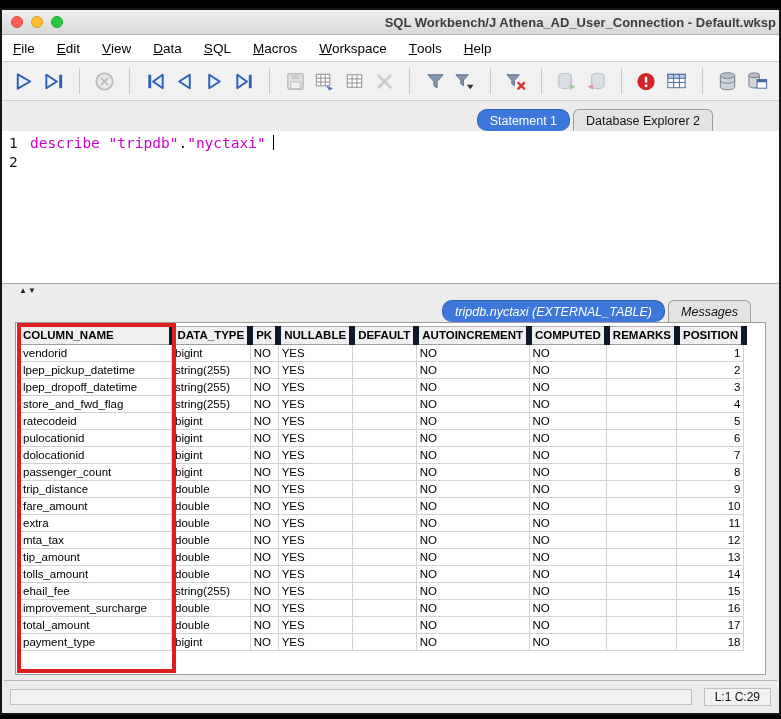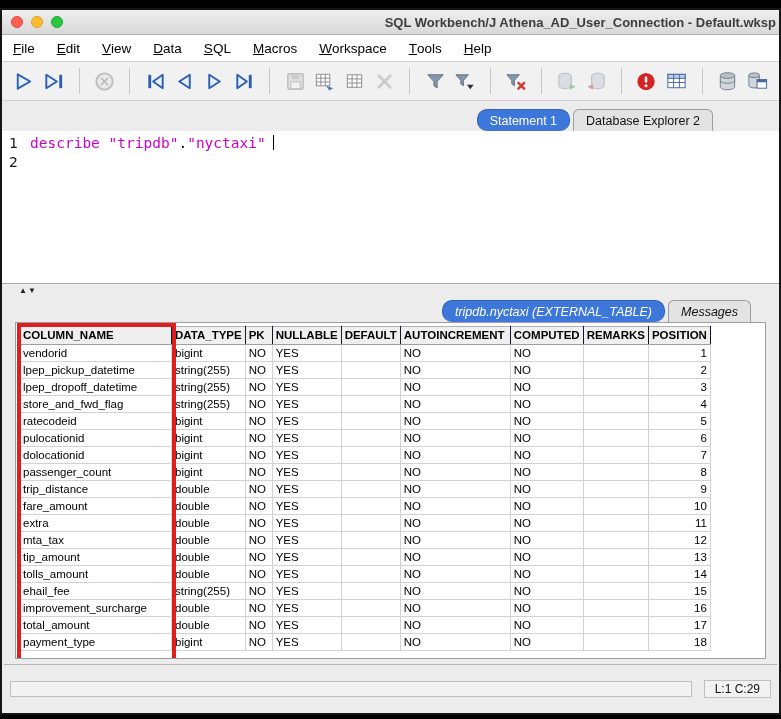--- a/index.html
+++ b/index.html
@@ -56,32 +56,32 @@
             color:#222;font-size:8px;background:#ececec;}
   .splitter span{line-height:8px;}
 
   
   .result-panel{flex:1;min-height:0;margin:0 13px 5px 13px;background:#fff;
                 border:1px solid #9d9d9d;position:relative;overflow:hidden;}
   .table-wrap{position:absolute;top:3px;left:3px;}
   table{border-collapse:collapse;table-layout:fixed;font-size:11.5px;border:1px solid #b3b3b3;}
   col.c0{width:152px}col.c1{width:64px}col.c2{width:27px}col.c3{width:62px}col.c4{width:56px}
   col.c5{width:110px}col.c6{width:73px}col.c7{width:63px}col.c8{width:61px}
-  th{background:#efefef;border-right:1px solid #0f172a;border-bottom:1px solid #9f9f9f;
+  th{background:#efefef;border-right:6px solid #0f172a;border-bottom:1px solid #9f9f9f;
      font-weight:700;text-align:left;padding:2px 3px;line-height:13px;height:13px;
      white-space:nowrap;overflow:hidden;}
   td{border-right:1px solid #d2d2d2;border-bottom:1px solid #d2d2d2;padding:1.5px 3px;
      line-height:13px;height:13px;white-space:nowrap;overflow:hidden;}
   td.num{text-align:right;}
   .red-box{position:absolute;left:-2px;top:-3px;width:159px;height:350px;
            border:4px solid #dd1f1f;box-sizing:border-box;pointer-events:none;}
 
   
   .statusbar{flex:0 0 24px;margin:0 2px;border-top:1px solid #b5b5b5;display:flex;
-             align-items:center;padding:12px 6px;gap:12px;}
+             align-items:center;padding:4px 6px;gap:12px;}
   .status-box{border:1px solid #bfbfbf;background:#f2f2f2;height:16px;display:flex;align-items:center;box-sizing:border-box;}
   .status-fill{flex:1;}
   .status-pos{padding:0 10px;font-size:12px;color:#111;height:18px;}
 </style>
 </head>
 <body>
 
 <div class="window">
 
   <div class="titlebar">

